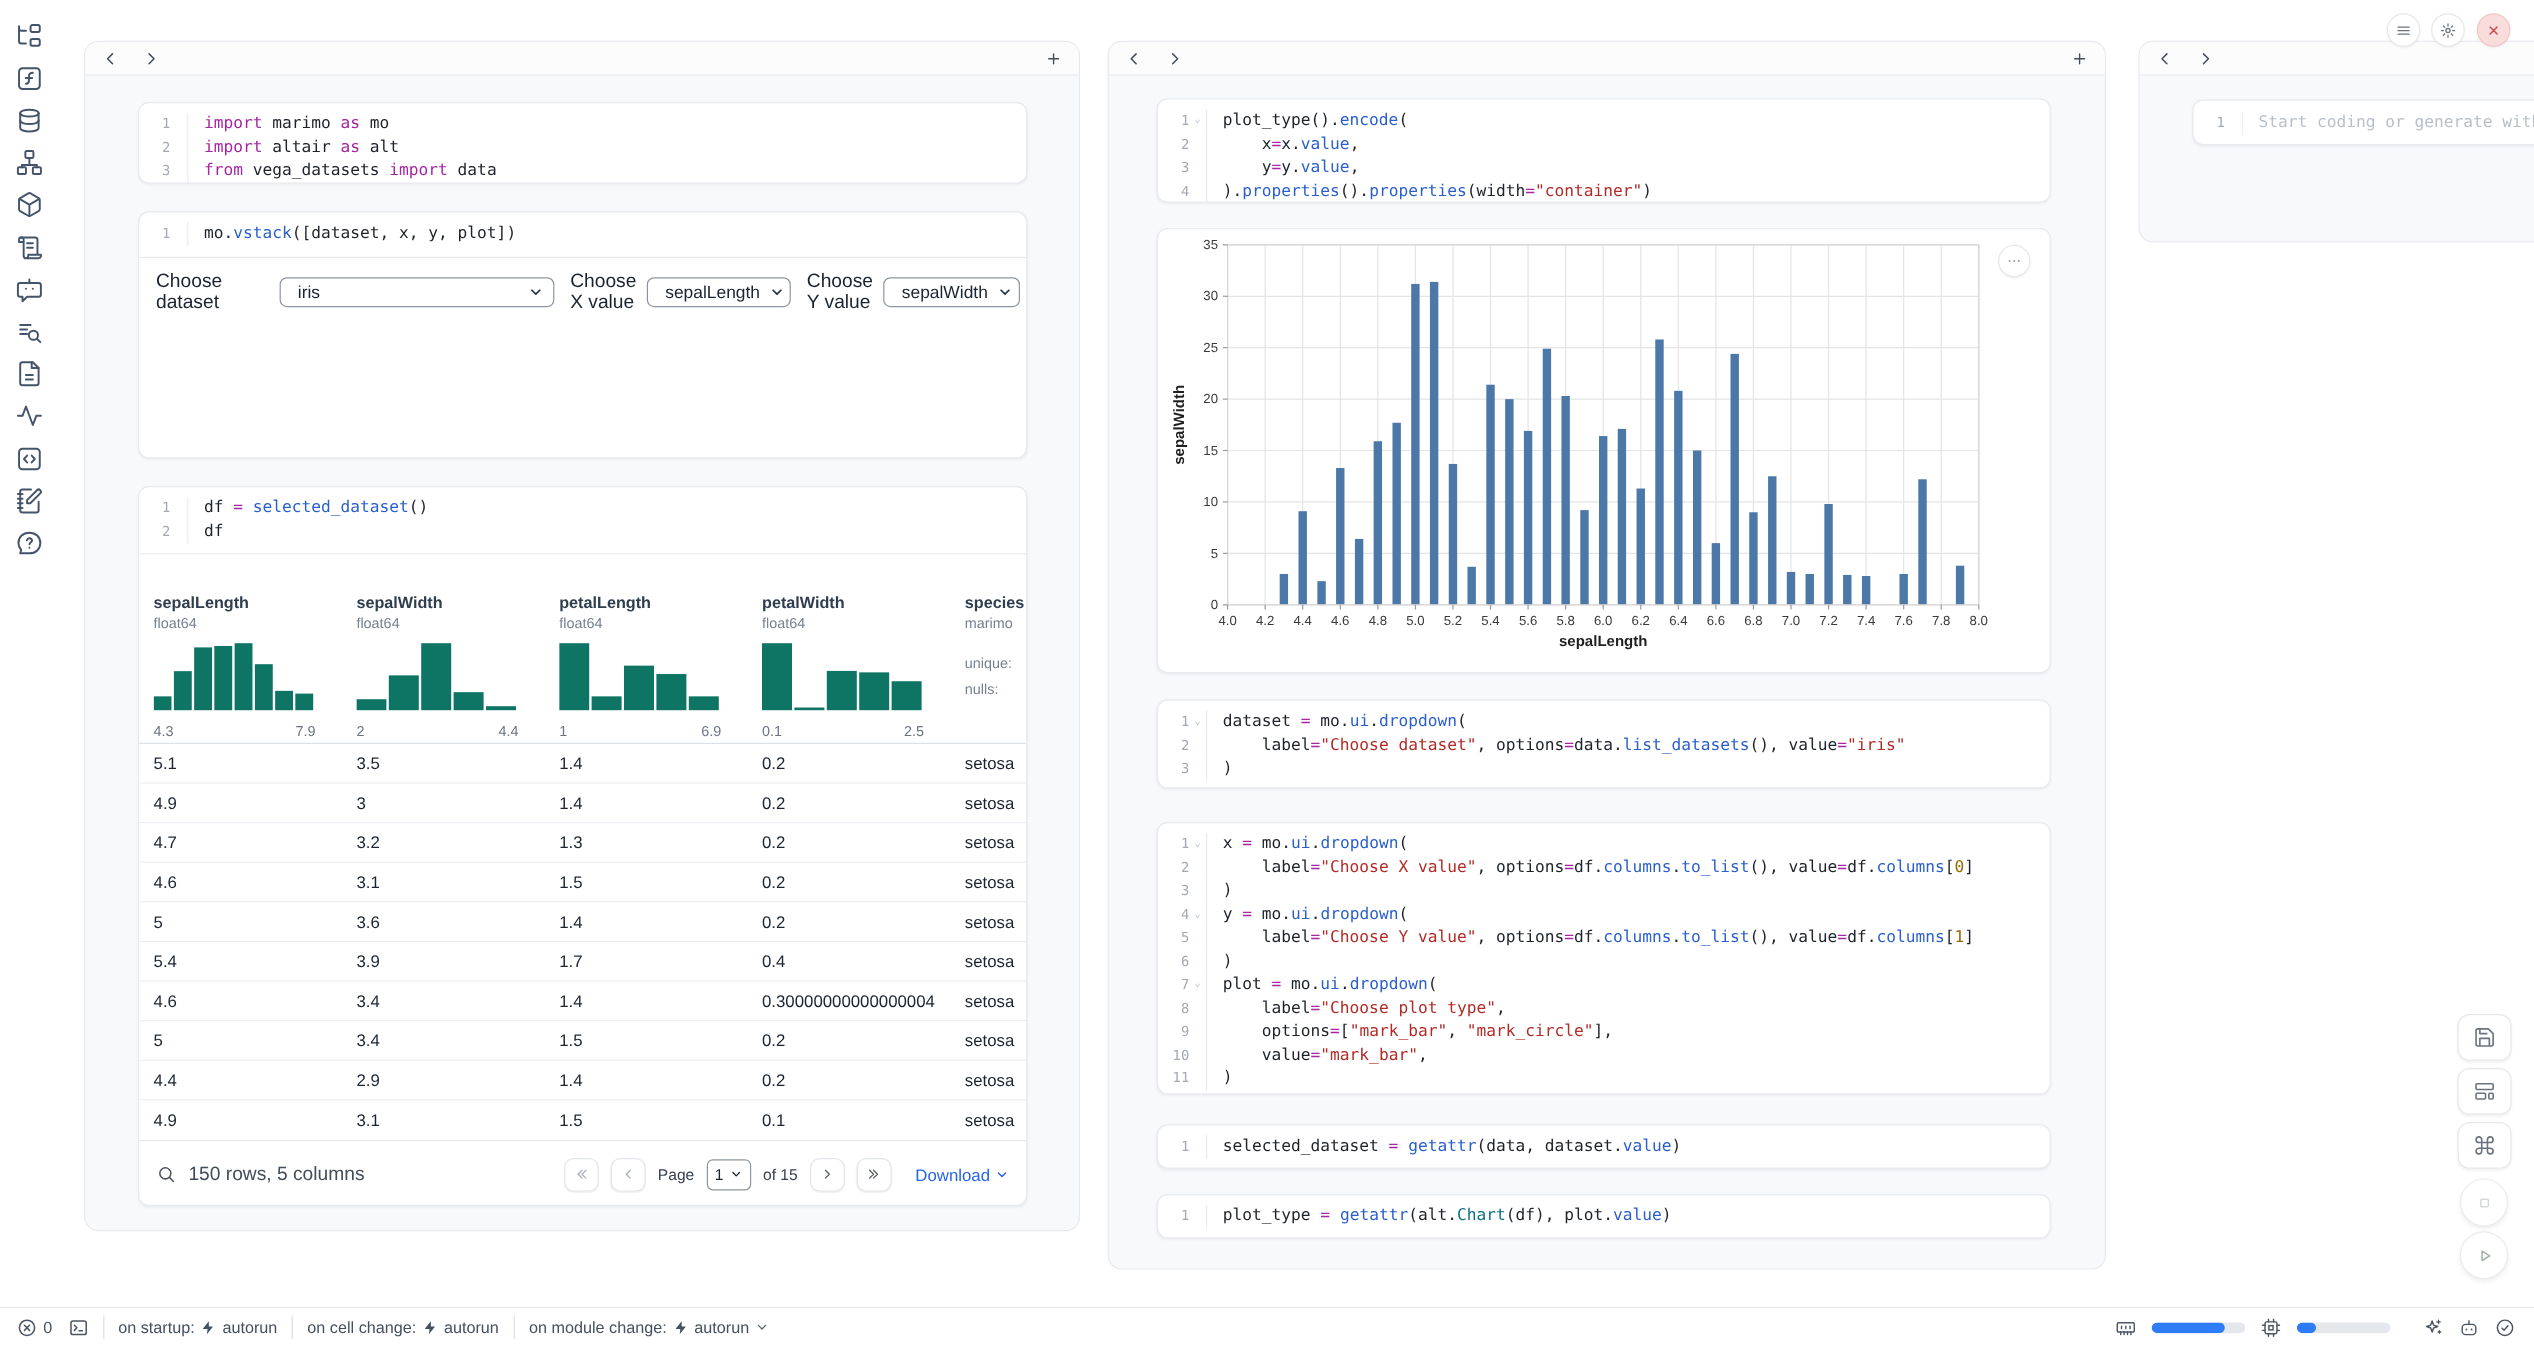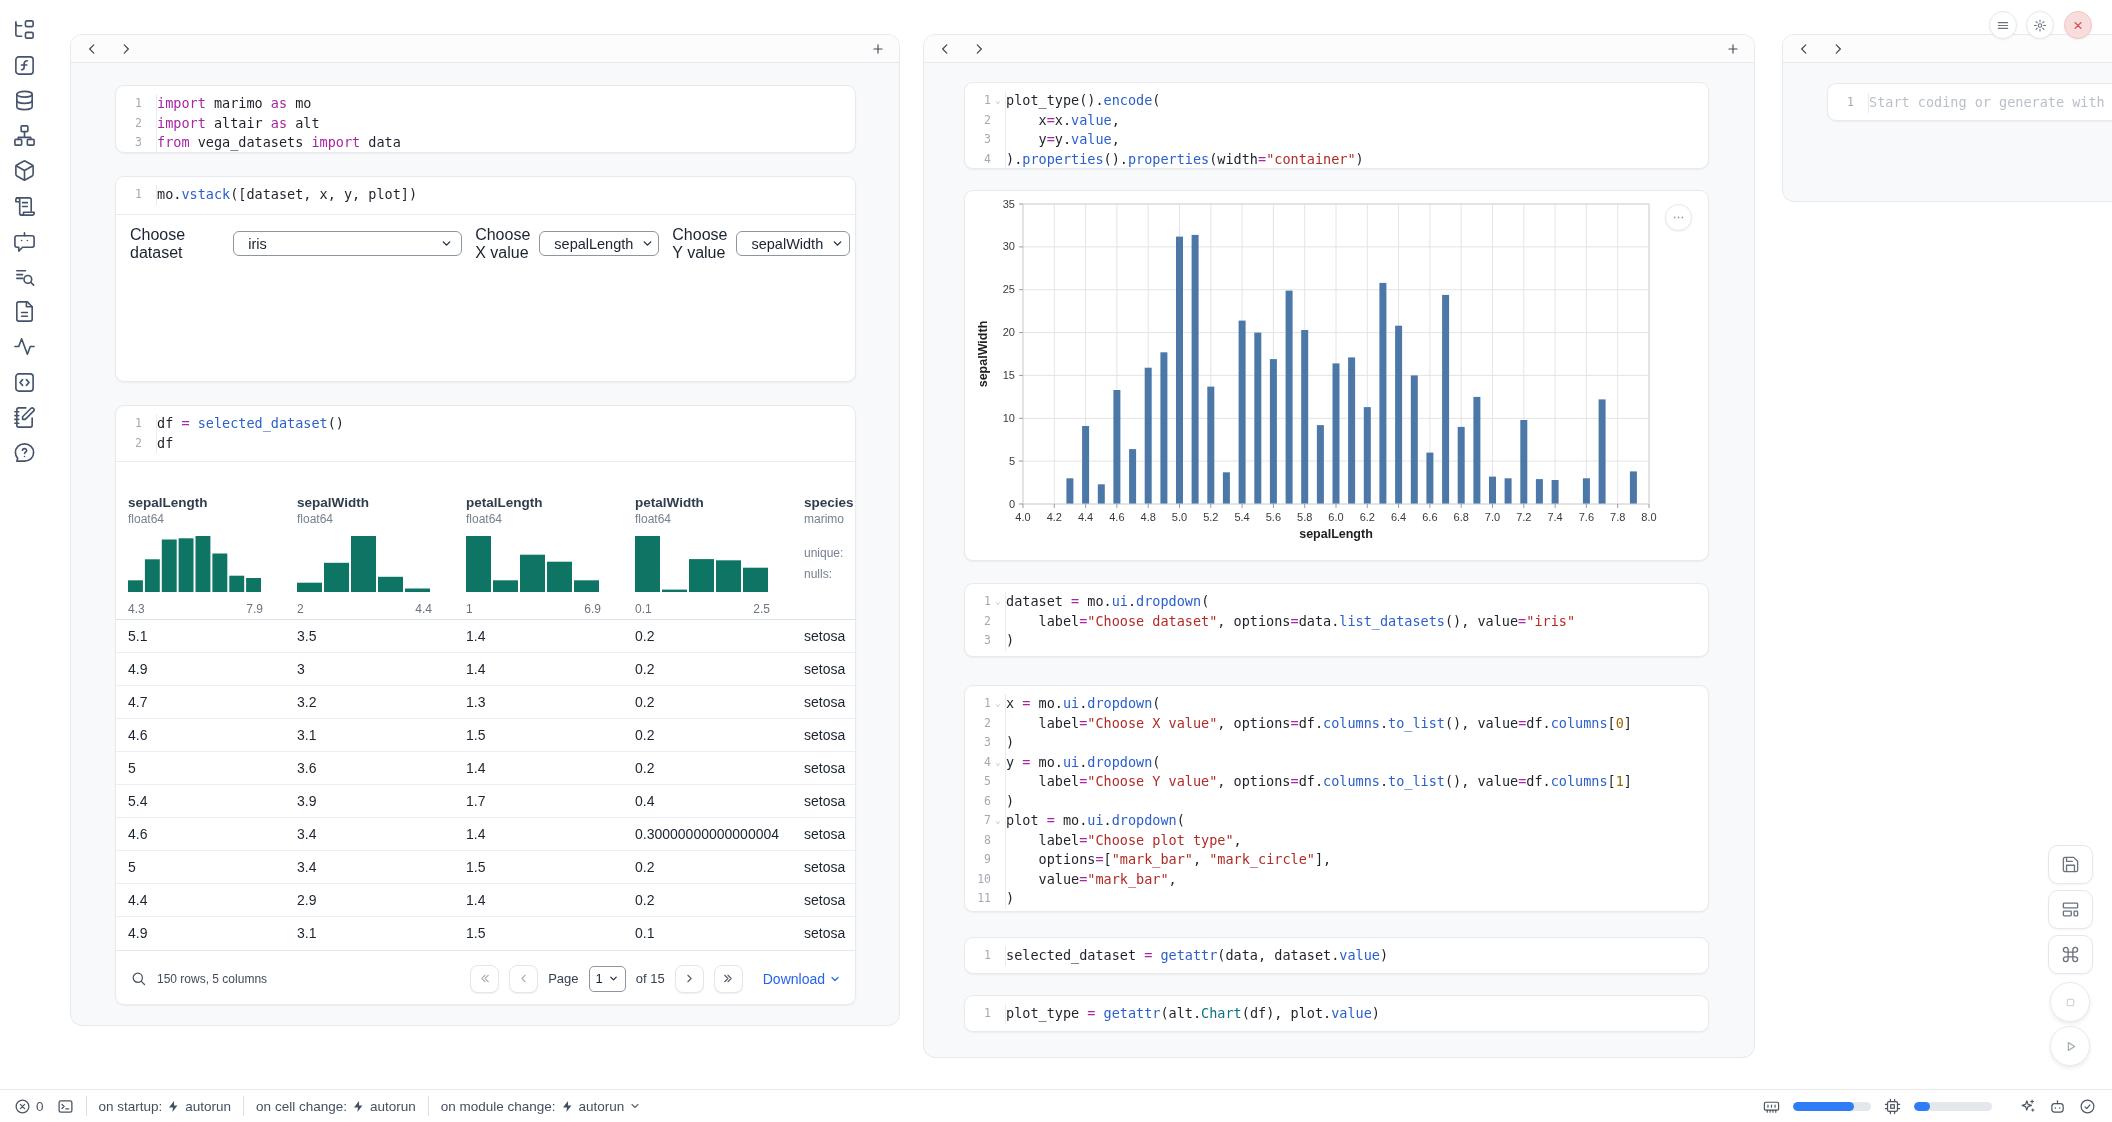--- a/index.html
+++ b/index.html
@@ -15,21 +15,21 @@
   .icon-btn{background:none;border:none;padding:2px;color:#434c5b;cursor:pointer;display:flex;align-items:center;}
   .icon-btn svg{width:14px;height:14px;}
   .spacer{flex:1;}
   
   .cell{position:absolute;background:#fff;border:1px solid #e8eaee;border-radius:9px;box-sizing:border-box;
     box-shadow:0 1px 2px rgba(16,24,40,.05);overflow:hidden;}
   .code-area{position:relative;padding-top:8px;}
   .code-line{display:flex;height:19.5px;line-height:19.5px;font-family:"DejaVu Sans Mono",monospace;font-size:13.5px;white-space:pre;}
   .ln{width:26px;text-align:right;color:#a3a9b3;font-size:11.5px;flex:none;}
   .fold{width:14px;text-align:center;color:#b9bfc8;font-size:9px;flex:none;}
-  .lc{border-left:1px solid #e9ebef;flex:1;}
+  .lc{border-left:1px solid #e9ebef;padding-left:13px;flex:1;}
   .code-line:first-child .lc{padding-top:0;}
   .tok-k{color:#a626a4}.tok-f{color:#2a5fcc}.tok-s{color:#b22b27}.tok-o{color:#a626a4}
   .tok-n{color:#986801}.tok-c{color:#0b7285}.tok-p{color:#1e222a}
   .cell-divider{border-bottom:1px solid #e9ebef;}
   
   .controls{padding:16px 0 0 14px;display:flex;flex-direction:row;gap:13px;}
   .ctl-row{display:flex;align-items:center;gap:9px;height:25px;}
   .ctl-label{font-size:16px;color:#1a2330;}
   .select{height:25px;border:1px solid #8d96a0;border-radius:6px;background:#fff;display:flex;align-items:center;
     padding:0 8px 0 14px;box-sizing:border-box;font-size:14.5px;color:#1a2330;cursor:pointer;justify-content:space-between;}
@@ -40,21 +40,21 @@
   .tbl-colname{position:absolute;top:33px;font-size:13.5px;font-weight:bold;color:#2f3e4e;white-space:nowrap;}
   .tbl-dtype{position:absolute;top:50px;font-size:12px;color:#768090;white-space:nowrap;}
   .tbl-hist{position:absolute;top:72px;}
   .tbl-range{position:absolute;top:140px;width:135px;font-size:12px;color:#6b7480;display:flex;justify-content:space-between;}
   .tbl-stat{font-size:12px;color:#768090;position:absolute;white-space:nowrap;}
   .tbl-rows{}
   .tbl-row{display:grid;grid-template-columns:repeat(5,169px);padding-left:12px;height:33px;line-height:32px;
     border-bottom:1px solid #eceff2;font-size:14px;color:#1b2430;white-space:nowrap;box-sizing:border-box;}
   .tbl-row:last-child{border-bottom:none;}
   .tbl-footer{border-top:1px solid #e6e9ec;height:55px;display:flex;align-items:center;padding:0 14px;gap:10px;color:#424c59;}
-  .tbl-summary{font-size:12px;}
+  .tbl-summary{font-size:16px;}
   .pg-btn{width:29px;height:28px;border:1px solid #e3e6ea;border-radius:8px;background:#fff;box-shadow:0 1px 1px rgba(0,0,0,.06);
     display:flex;align-items:center;justify-content:center;cursor:pointer;}
   .pg-btn svg{width:13px;height:13px;}
   .pg-dis{color:#a8b0ba;} .pg-en{color:#555d68;}
   .page-select{height:24px;border:1px solid #8d96a0;border-radius:5px;background:#fff;display:flex;align-items:center;
     padding:0 6px;font-size:13px;color:#1a2330;gap:5px;cursor:pointer;}
   .page-select svg{width:11px;height:11px;}
   .small-label{font-size:13px;color:#374151;}
   .download{color:#2563eb;font-size:14px;display:flex;align-items:center;gap:4px;cursor:pointer;margin-left:10px;}
   .download svg{width:12px;height:12px;}

